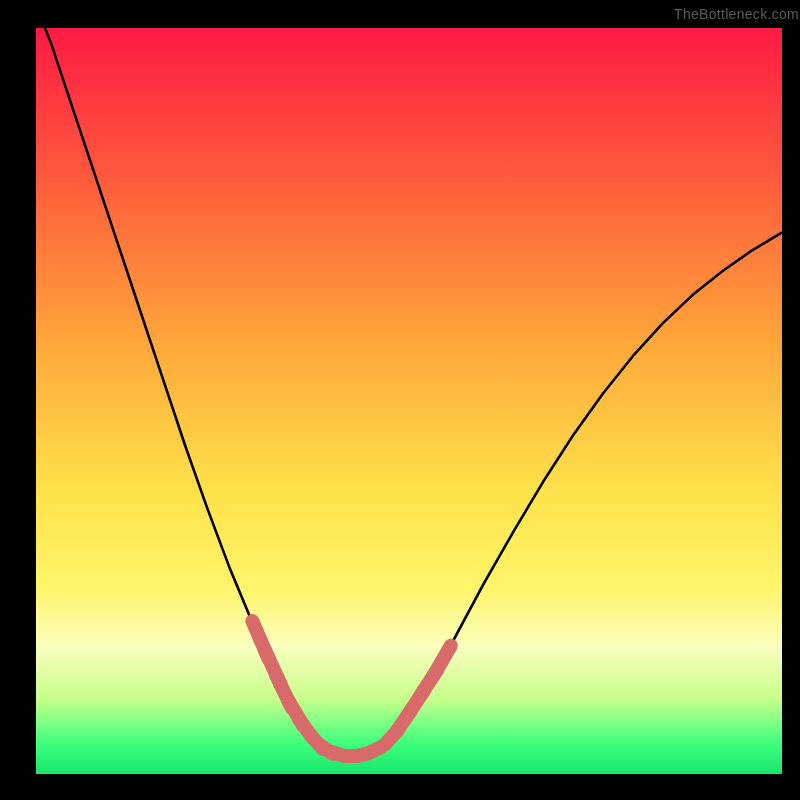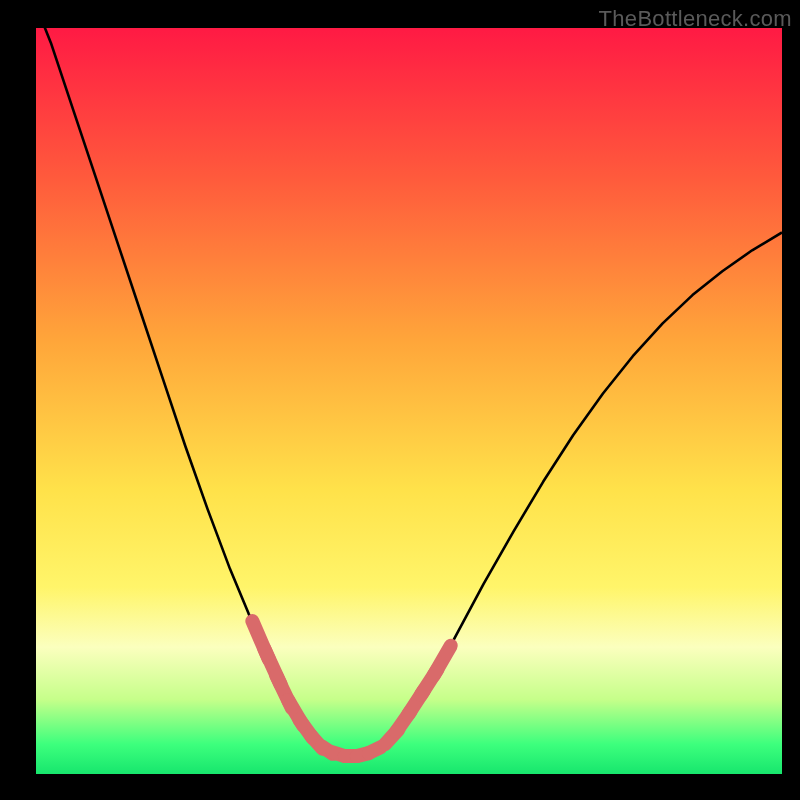--- a/index.html
+++ b/index.html
@@ -13,23 +13,23 @@
   }
   .stage {
     position: relative;
     width: 800px;
     height: 800px;
     background: #000;
   }
   .watermark {
     position: absolute;
     top: 6px;
-    right: 8px;
+    right: 1px;
     color: #5a5a5a;
-    font-size: 22px;
+    font-size: 14px;
     font-weight: 500;
     letter-spacing: 0.3px;
     z-index: 5;
     user-select: none;
   }
   svg.plot {
     position: absolute;
     left: 0;
     top: 0;
     width: 800px;

